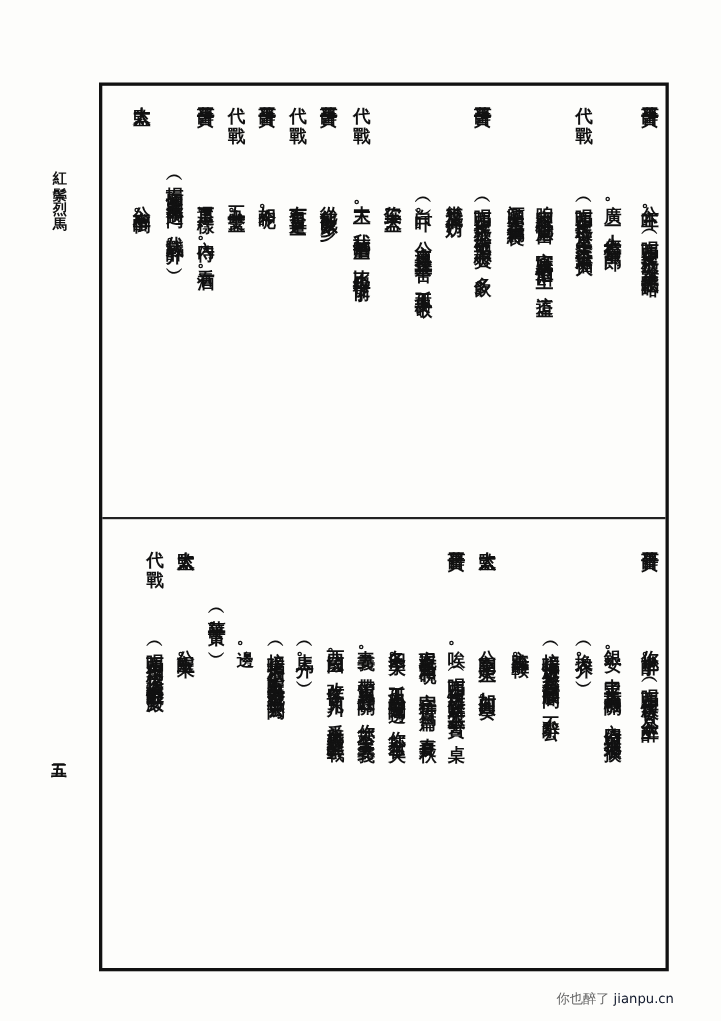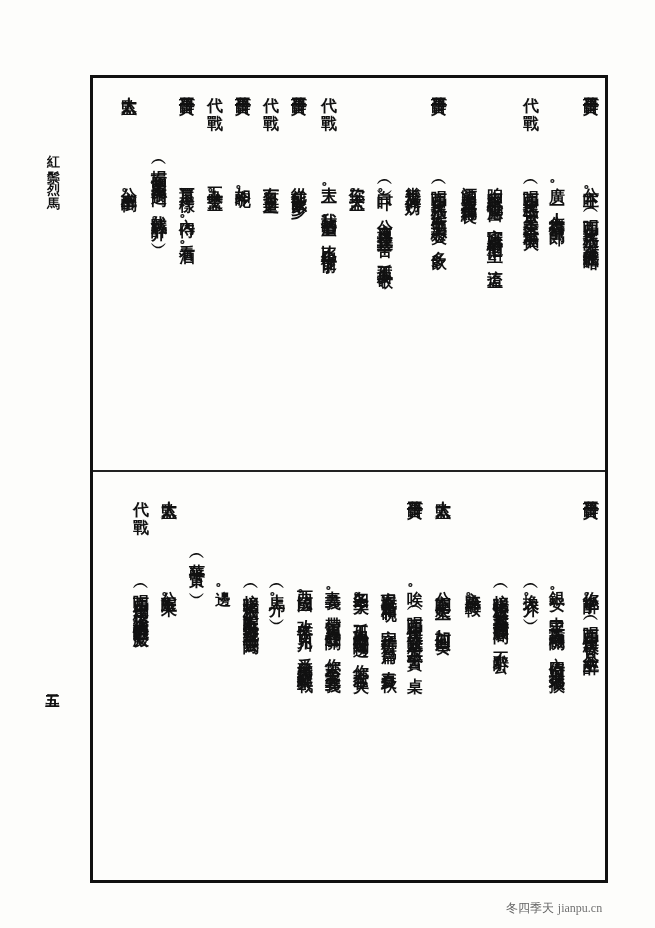--- a/index.html
+++ b/index.html
@@ -45,21 +45,21 @@
   .speaker.spaced { letter-spacing:18px; }
   .text {
     position:absolute; left:0; right:0;
     writing-mode:vertical-rl; font-size:16px; line-height:22px;
     letter-spacing:3.2px; white-space:nowrap; font-weight:bold;
   }
   .watermark {
     position:absolute; left:506px; top:900px; font-size:12px; color:#666;
     font-family:"DejaVu Sans","Liberation Sans",sans-serif; white-space:nowrap;
   }
-  .watermark .latin { color:#737373;font-family:Liberation Serif, serif; }
+  .watermark .latin { color:#0f172a; }
 </style>
 </head>
 <body>
 
 <div class="margin-title">紅鬃烈馬</div>
 <div class="margin-page">五二五</div>
 
 <div class="frame"></div>
 <div class="divider"></div>
 
@@ -180,15 +180,15 @@
     <div class="speaker" style="top:10px">大太監</div>
     <div class="text" style="top:100px">公主醒來。</div>
   </div>
   <div class="col" style="width:30px">
     <div class="speaker spaced" style="top:10px">代戰</div>
     <div class="text" style="top:100px">（唱西皮倒板）適纔酒醉銀安殿。</div>
   </div>
 </div>
 
 <div class="watermark">
-  <span>冬四季天</span>
+  <span>你也醉了</span>
   <span class="latin">jianpu.cn</span>
 </div>
 
 </body></html>

